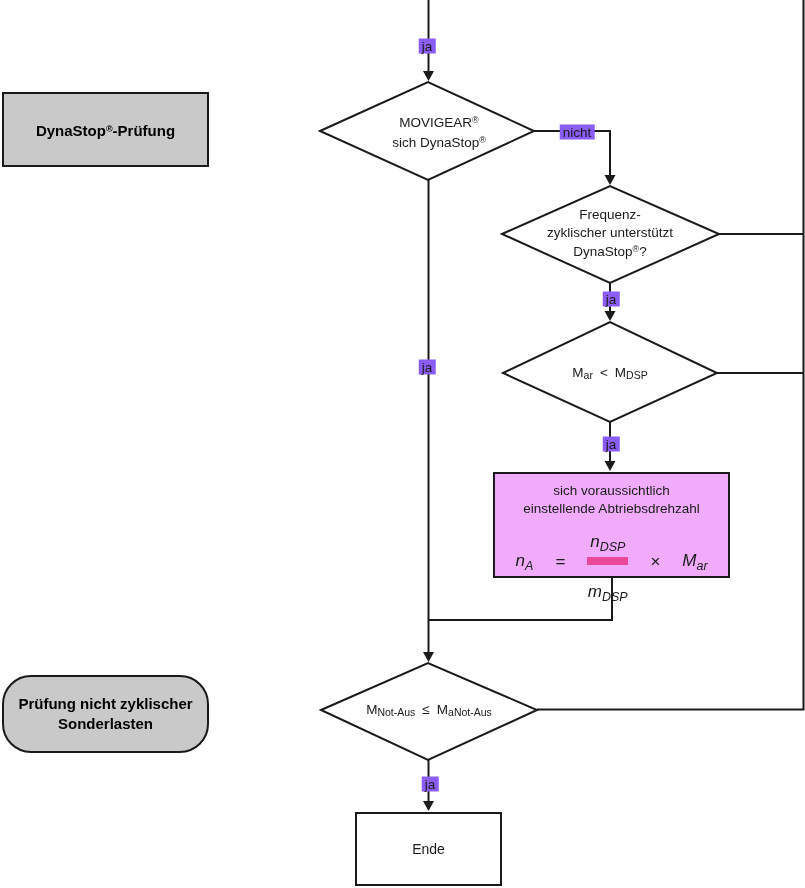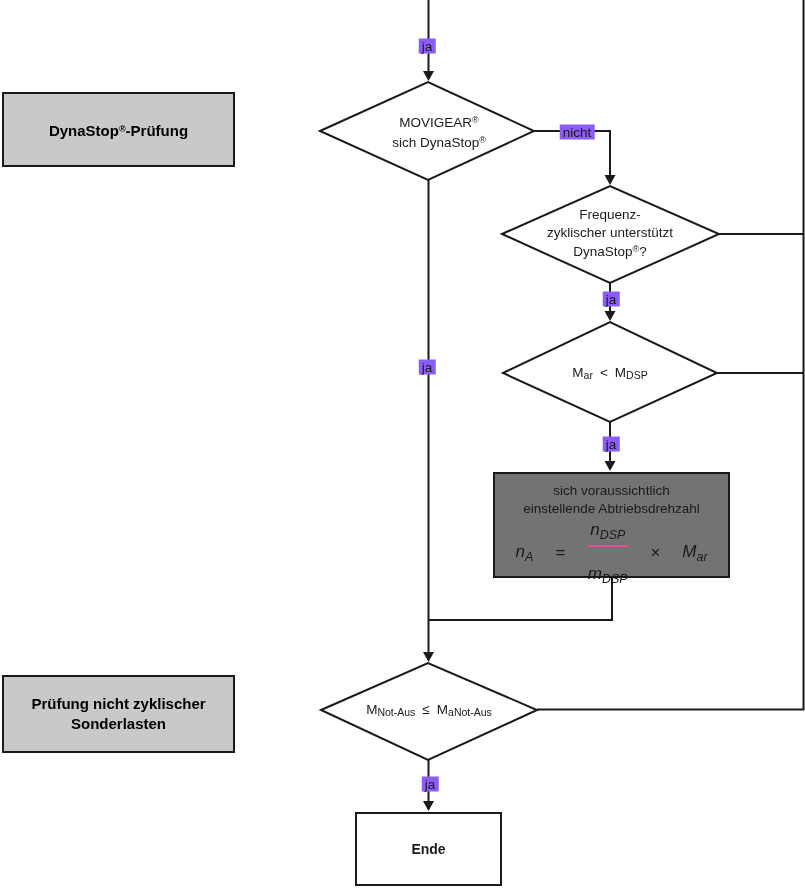--- a/index.html
+++ b/index.html
@@ -34,81 +34,80 @@
     white-space: nowrap;
   }
   .sup { font-size: 9px; vertical-align: 4px; letter-spacing: 0; }
   .msub { font-size: 10.5px; vertical-align: -2px; }
   .op { margin: 0 7px; }
 
   
   .phase {
     position: absolute;
     left: 2px;
-    width: 233px;
+    width: 207px;
     background: #c9c9c9;
     border: 2px solid #1a1a1a;
     box-sizing: border-box;
     display: flex;
     flex-direction: column;
     align-items: center;
     justify-content: center;
     text-align: center;
     font-weight: bold;
     font-size: 15px;
     line-height: 20px;
     color: #000;
   }
   .phase-1 { top: 92px;  height: 75px; }
-  .phase-2 { top: 675px; height: 78px; }
+  .phase-2 { top: 675px; height: 78px; border-radius: 29px; }
 
   
   .proc {
     position: absolute;
     left: 493px;
     top: 472px;
     width: 237px;
     height: 106px;
-    background: #737373;
+    background: #f0abfc;
     border: 2px solid #1a1a1a;
     box-sizing: border-box;
     text-align: center;
     font-size: 13.5px;
     line-height: 18px;
     padding-top: 8px;
   }
   .formula {
     display: inline-flex;
     align-items: center;
     gap: 22px;
     margin-top: 3px;
     font-size: 17px;
     font-style: italic;
     line-height: 1.1;
   }
   .f-sub { font-size: 12.5px; vertical-align: -4px; }
   .frac { display: inline-flex; flex-direction: column; align-items: center; }
-  .frac .num { border-bottom: 2px solid #ec4899; padding: 0 3px 2px; }
+  .frac .num { border-bottom: 8px solid #ec4899; padding: 0 3px 2px; margin-top: 12px; }
   .frac .den { padding-top: 18px; }
 
   
   .ende {
     position: absolute;
     left: 355px;
     top: 812px;
     width: 147px;
     height: 74px;
     background: #fff;
     border: 2px solid #1a1a1a;
     box-sizing: border-box;
     display: flex;
     align-items: center;
     justify-content: center;
     font-size: 14px;
-    font-weight: bold;
   }
 </style>
 </head>
 <body>
 
 <div class="canvas">
 
   <svg class="layer" width="805" height="888" viewBox="0 0 805 888">
     <g fill="none" stroke="#1a1a1a" stroke-width="2">
       <path d="M428.5 0 V71"></path>

